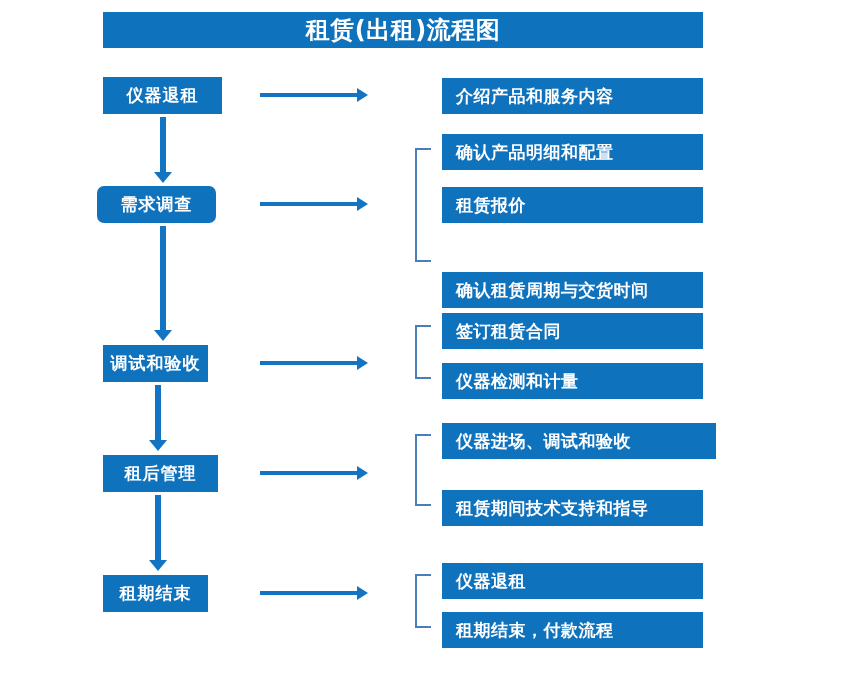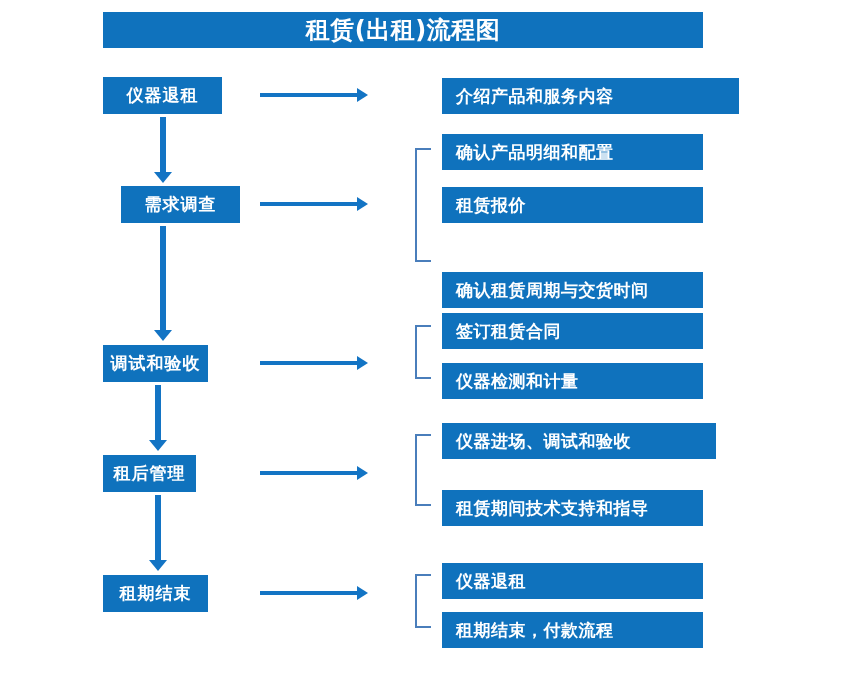--- a/index.html
+++ b/index.html
@@ -109,25 +109,25 @@
 </style>
 </head>
 <body>
 
 <div id="canvas">
 
   <div class="title-bar">租赁(出租)流程图</div>
 
   <div class="box box-left" style="left:103px; top:77px; width:119px;">仪器退租</div>
 
-  <div class="box box-left" style="left:121px; top:186px; width:119px;">需求调查</div>
+  <div class="box box-left" style="left:97px; top:186px; width:119px;border-radius:7px;">需求调查</div>
 
   <div class="box box-left" style="left:103px; top:345px; width:105px;">调试和验收</div>
 
-  <div class="box box-left" style="left:103px; top:455px; width:93px;">租后管理</div>
+  <div class="box box-left" style="left:103px; top:455px; width:115px;">租后管理</div>
 
   <div class="box box-left" style="left:103px; top:575px; width:105px;">租期结束</div>
 
   <div class="v-arrow" style="left:154px; top:117px; height:66px;">
     <div class="shaft" style="height:55px;"></div>
     <div class="head" style="top:55px;"></div>
   </div>
 
   <div class="v-arrow" style="left:154px; top:226px; height:115px;">
     <div class="shaft" style="height:104px;"></div>
@@ -170,21 +170,21 @@
   </div>
 
   <div class="bracket" style="left:415px; top:148px; height:114px;"></div>
 
   <div class="bracket" style="left:415px; top:325px; height:54px;"></div>
 
   <div class="bracket" style="left:415px; top:434px; height:72px;"></div>
 
   <div class="bracket" style="left:415px; top:574px; height:54px;"></div>
 
-  <div class="box box-right" style="left:442px; top:78px; width:297px;">介绍产品和服务内容</div>
+  <div class="box box-right" style="left:442px; top:78px; width:261px;">介绍产品和服务内容</div>
 
   <div class="box box-right" style="left:442px; top:134px; width:261px;">确认产品明细和配置</div>
   <div class="box box-right" style="left:442px; top:187px; width:261px;">租赁报价</div>
   <div class="box box-right" style="left:442px; top:240px; width:261px;margin-top:32px;">确认租赁周期与交货时间</div>
 
   <div class="box box-right" style="left:442px; top:313px; width:261px;">签订租赁合同</div>
   <div class="box box-right" style="left:442px; top:363px; width:261px;">仪器检测和计量</div>
 
   <div class="box box-right" style="left:442px; top:423px; width:274px;">仪器进场、调试和验收</div>
   <div class="box box-right" style="left:442px; top:490px; width:261px;">租赁期间技术支持和指导</div>

